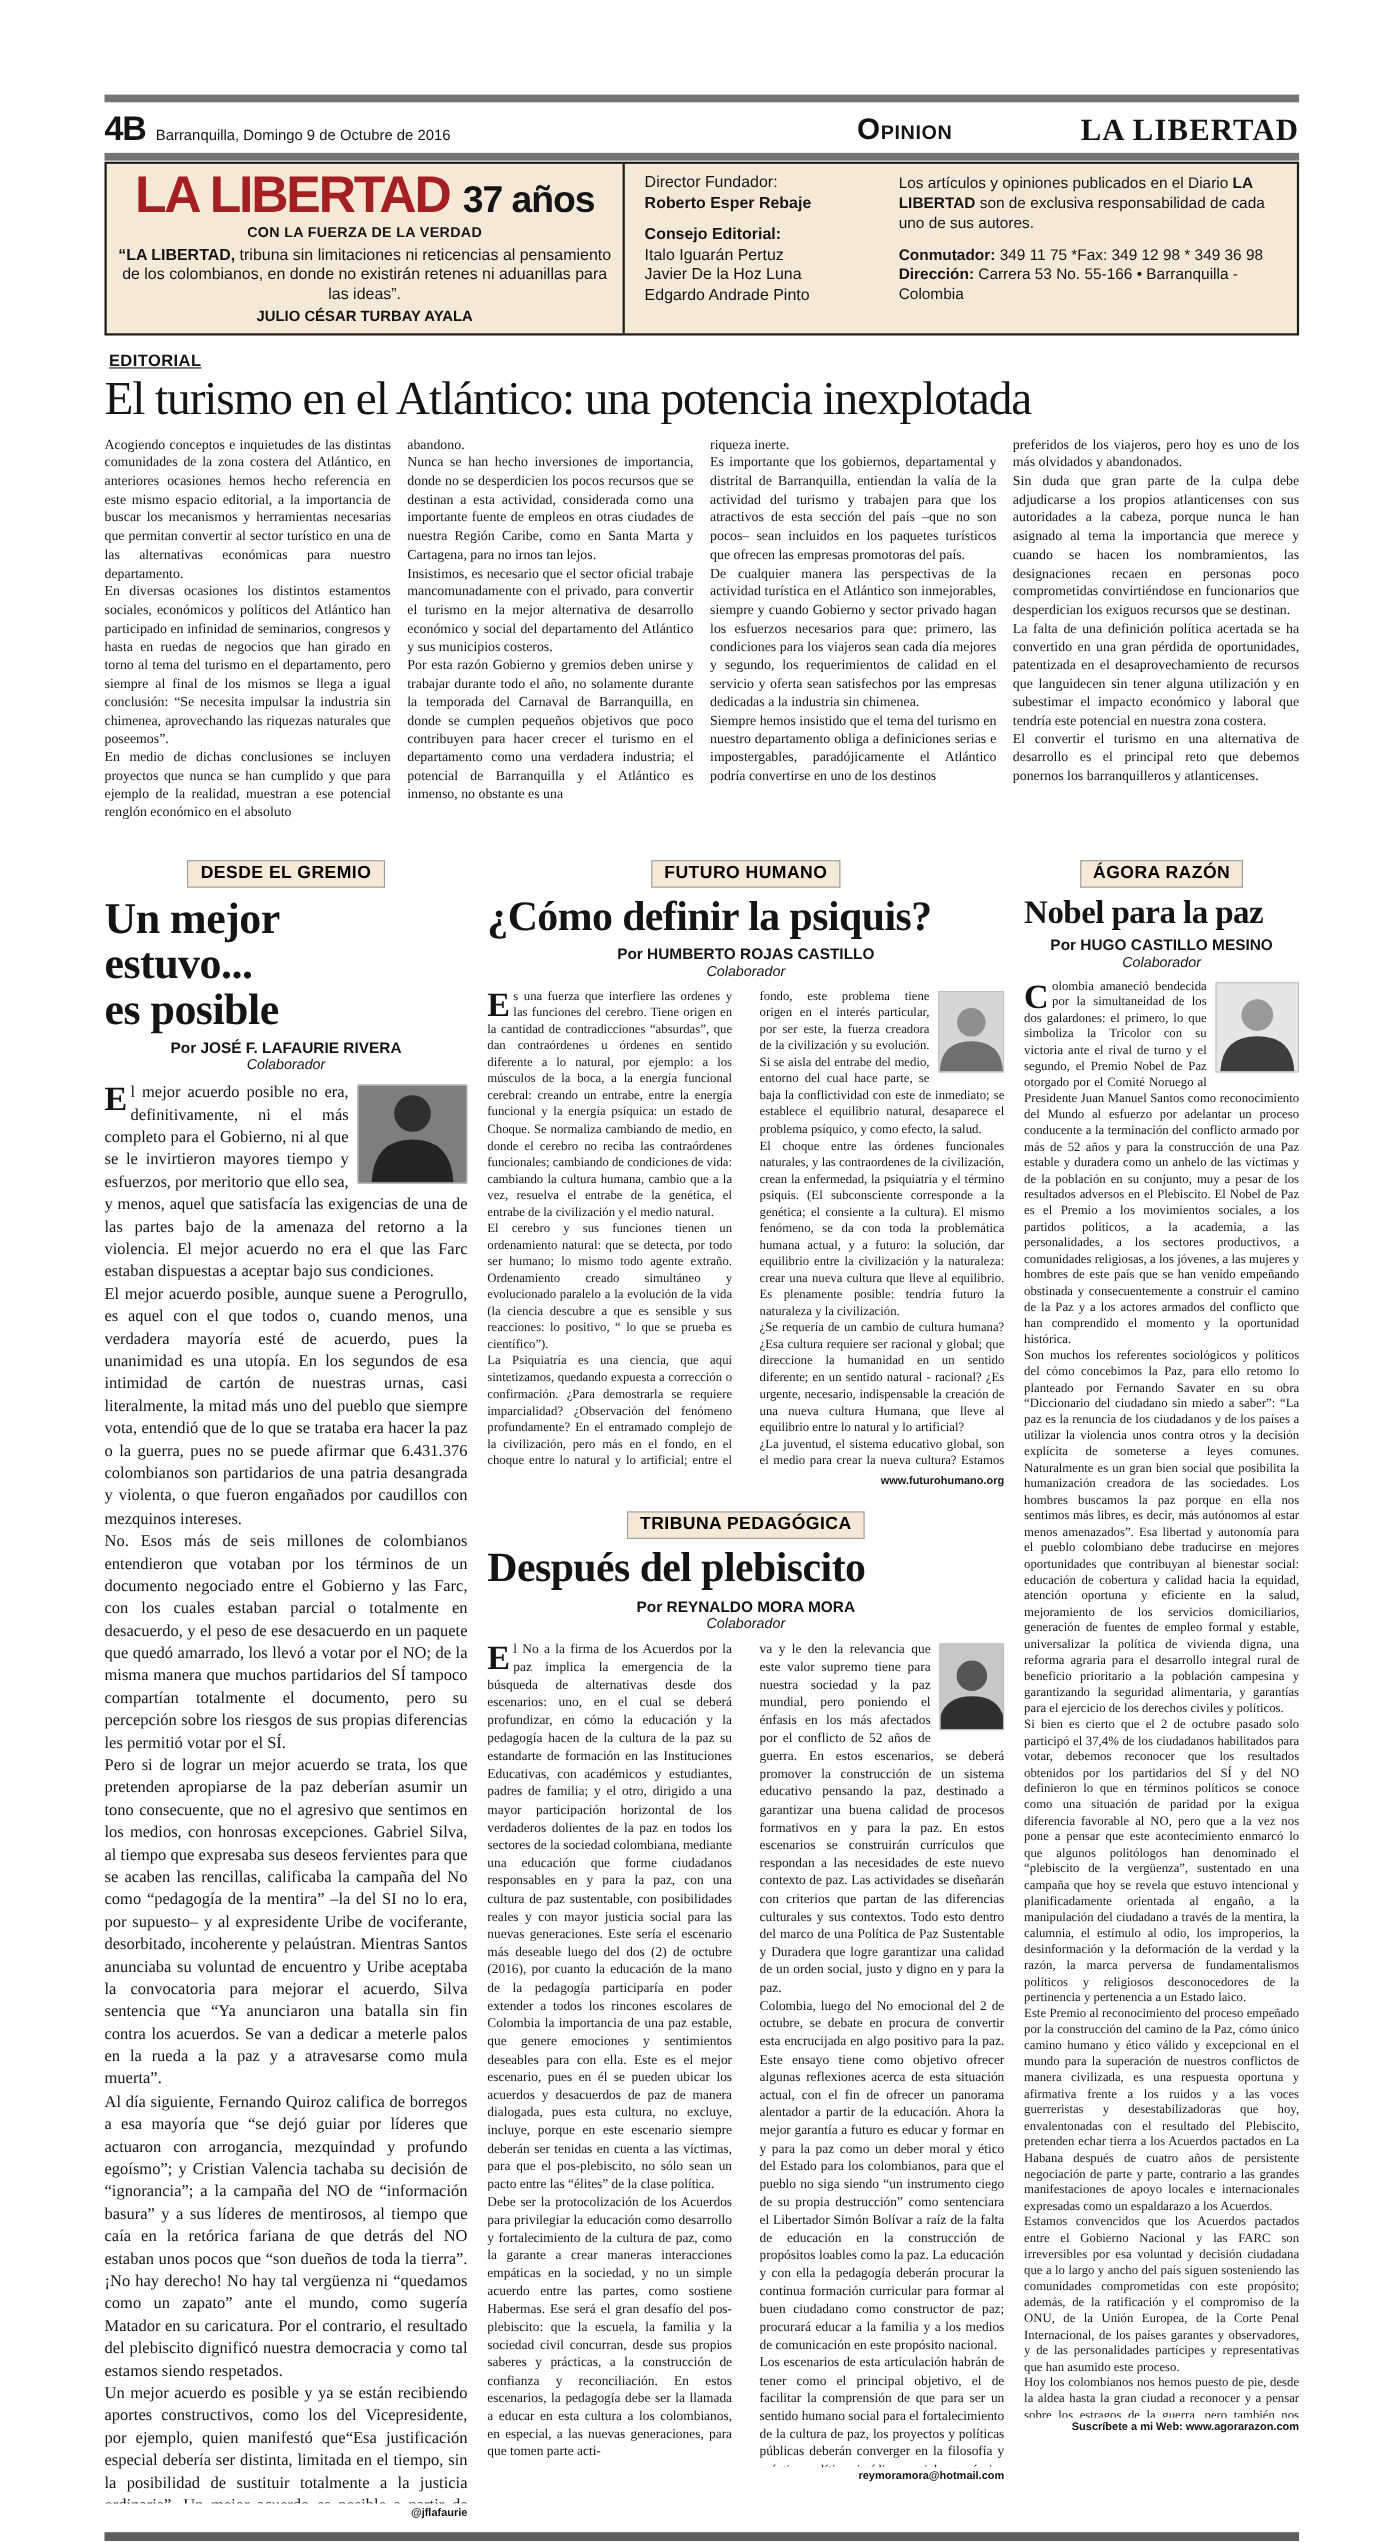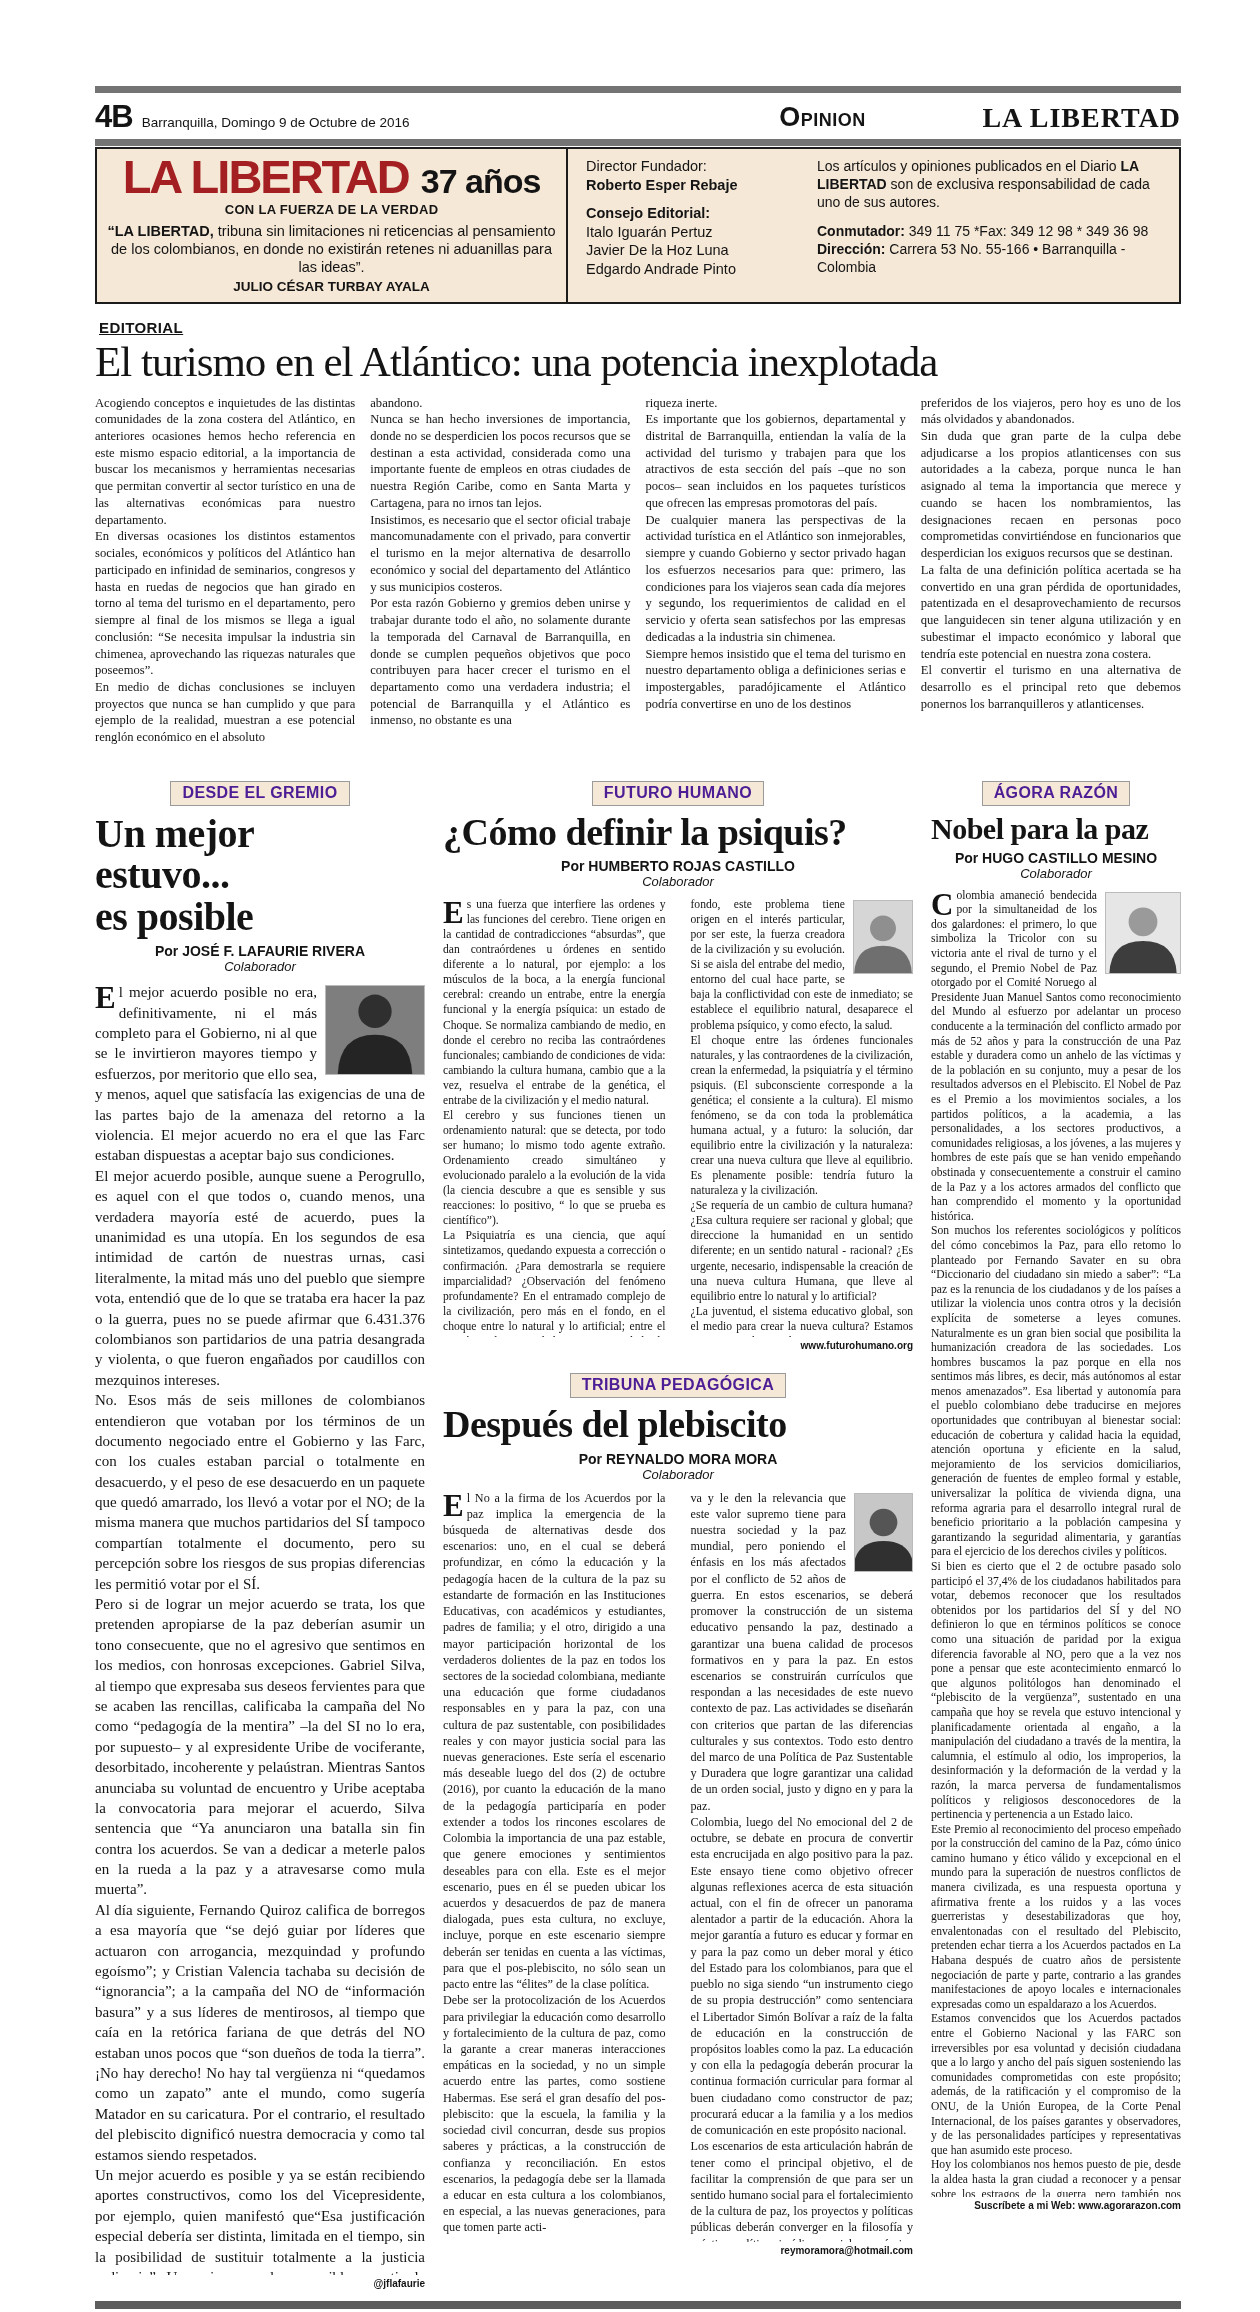--- a/index.html
+++ b/index.html
@@ -38,21 +38,21 @@
   .ed-headline{font-family:"Liberation Serif",serif;font-weight:normal;font-size:43px;letter-spacing:-1px;line-height:1.05;margin:2px 0 10px;}
   .ed-body{display:flex;gap:15px;height:372px;overflow:hidden;}
   .ed-col{flex:1;text-align:justify;font-size:12.6px;line-height:1.33;}
   .ed-col p{margin:0;}
 
   
   .articles{display:flex;gap:18px;margin-top:14px;}
   .art-left{width:330px;}
   .art-mid{width:470px;}
   .art-right{width:250px;}
-  .badge{display:block;width:max-content;margin:0 auto 7px;background:#f6e8d6;border:1px solid #9a9a9a;padding:2px 11px 3px;font-family:"Liberation Sans",sans-serif;font-weight:bold;font-size:16px;color:#4c1d95;letter-spacing:.4px;}
+  .badge{display:block;width:max-content;margin:0 auto 7px;background:#f6e8d6;border:1px solid #9a9a9a;padding:2px 11px 3px;font-family:"Liberation Sans",sans-serif;font-weight:bold;font-size:16px;color:#000000;letter-spacing:.4px;}
   .headline{font-family:"Liberation Serif",serif;font-weight:bold;text-align:left;line-height:1.04;letter-spacing:-.5px;margin:2px 0 6px;}
   .hl-xl{font-size:40px;}
   .hl-lg{font-size:38px;}
   .hl-md{font-size:30px;}
   .byline{text-align:center;font-family:"Liberation Sans",sans-serif;font-weight:bold;font-size:14px;}
   .role{text-align:center;font-family:"Liberation Sans",sans-serif;font-style:italic;font-size:13px;margin-bottom:8px;}
   .body-text{text-align:justify;overflow:hidden;}
   .body-text p{margin:0;}
   .dropcap::first-letter{float:left;font-size:31px;line-height:.82;font-weight:bold;padding:3px 3px 0 0;}
   .art-footer{text-align:right;font-family:"Liberation Sans",sans-serif;font-weight:bold;font-size:10px;margin-top:3px;}

